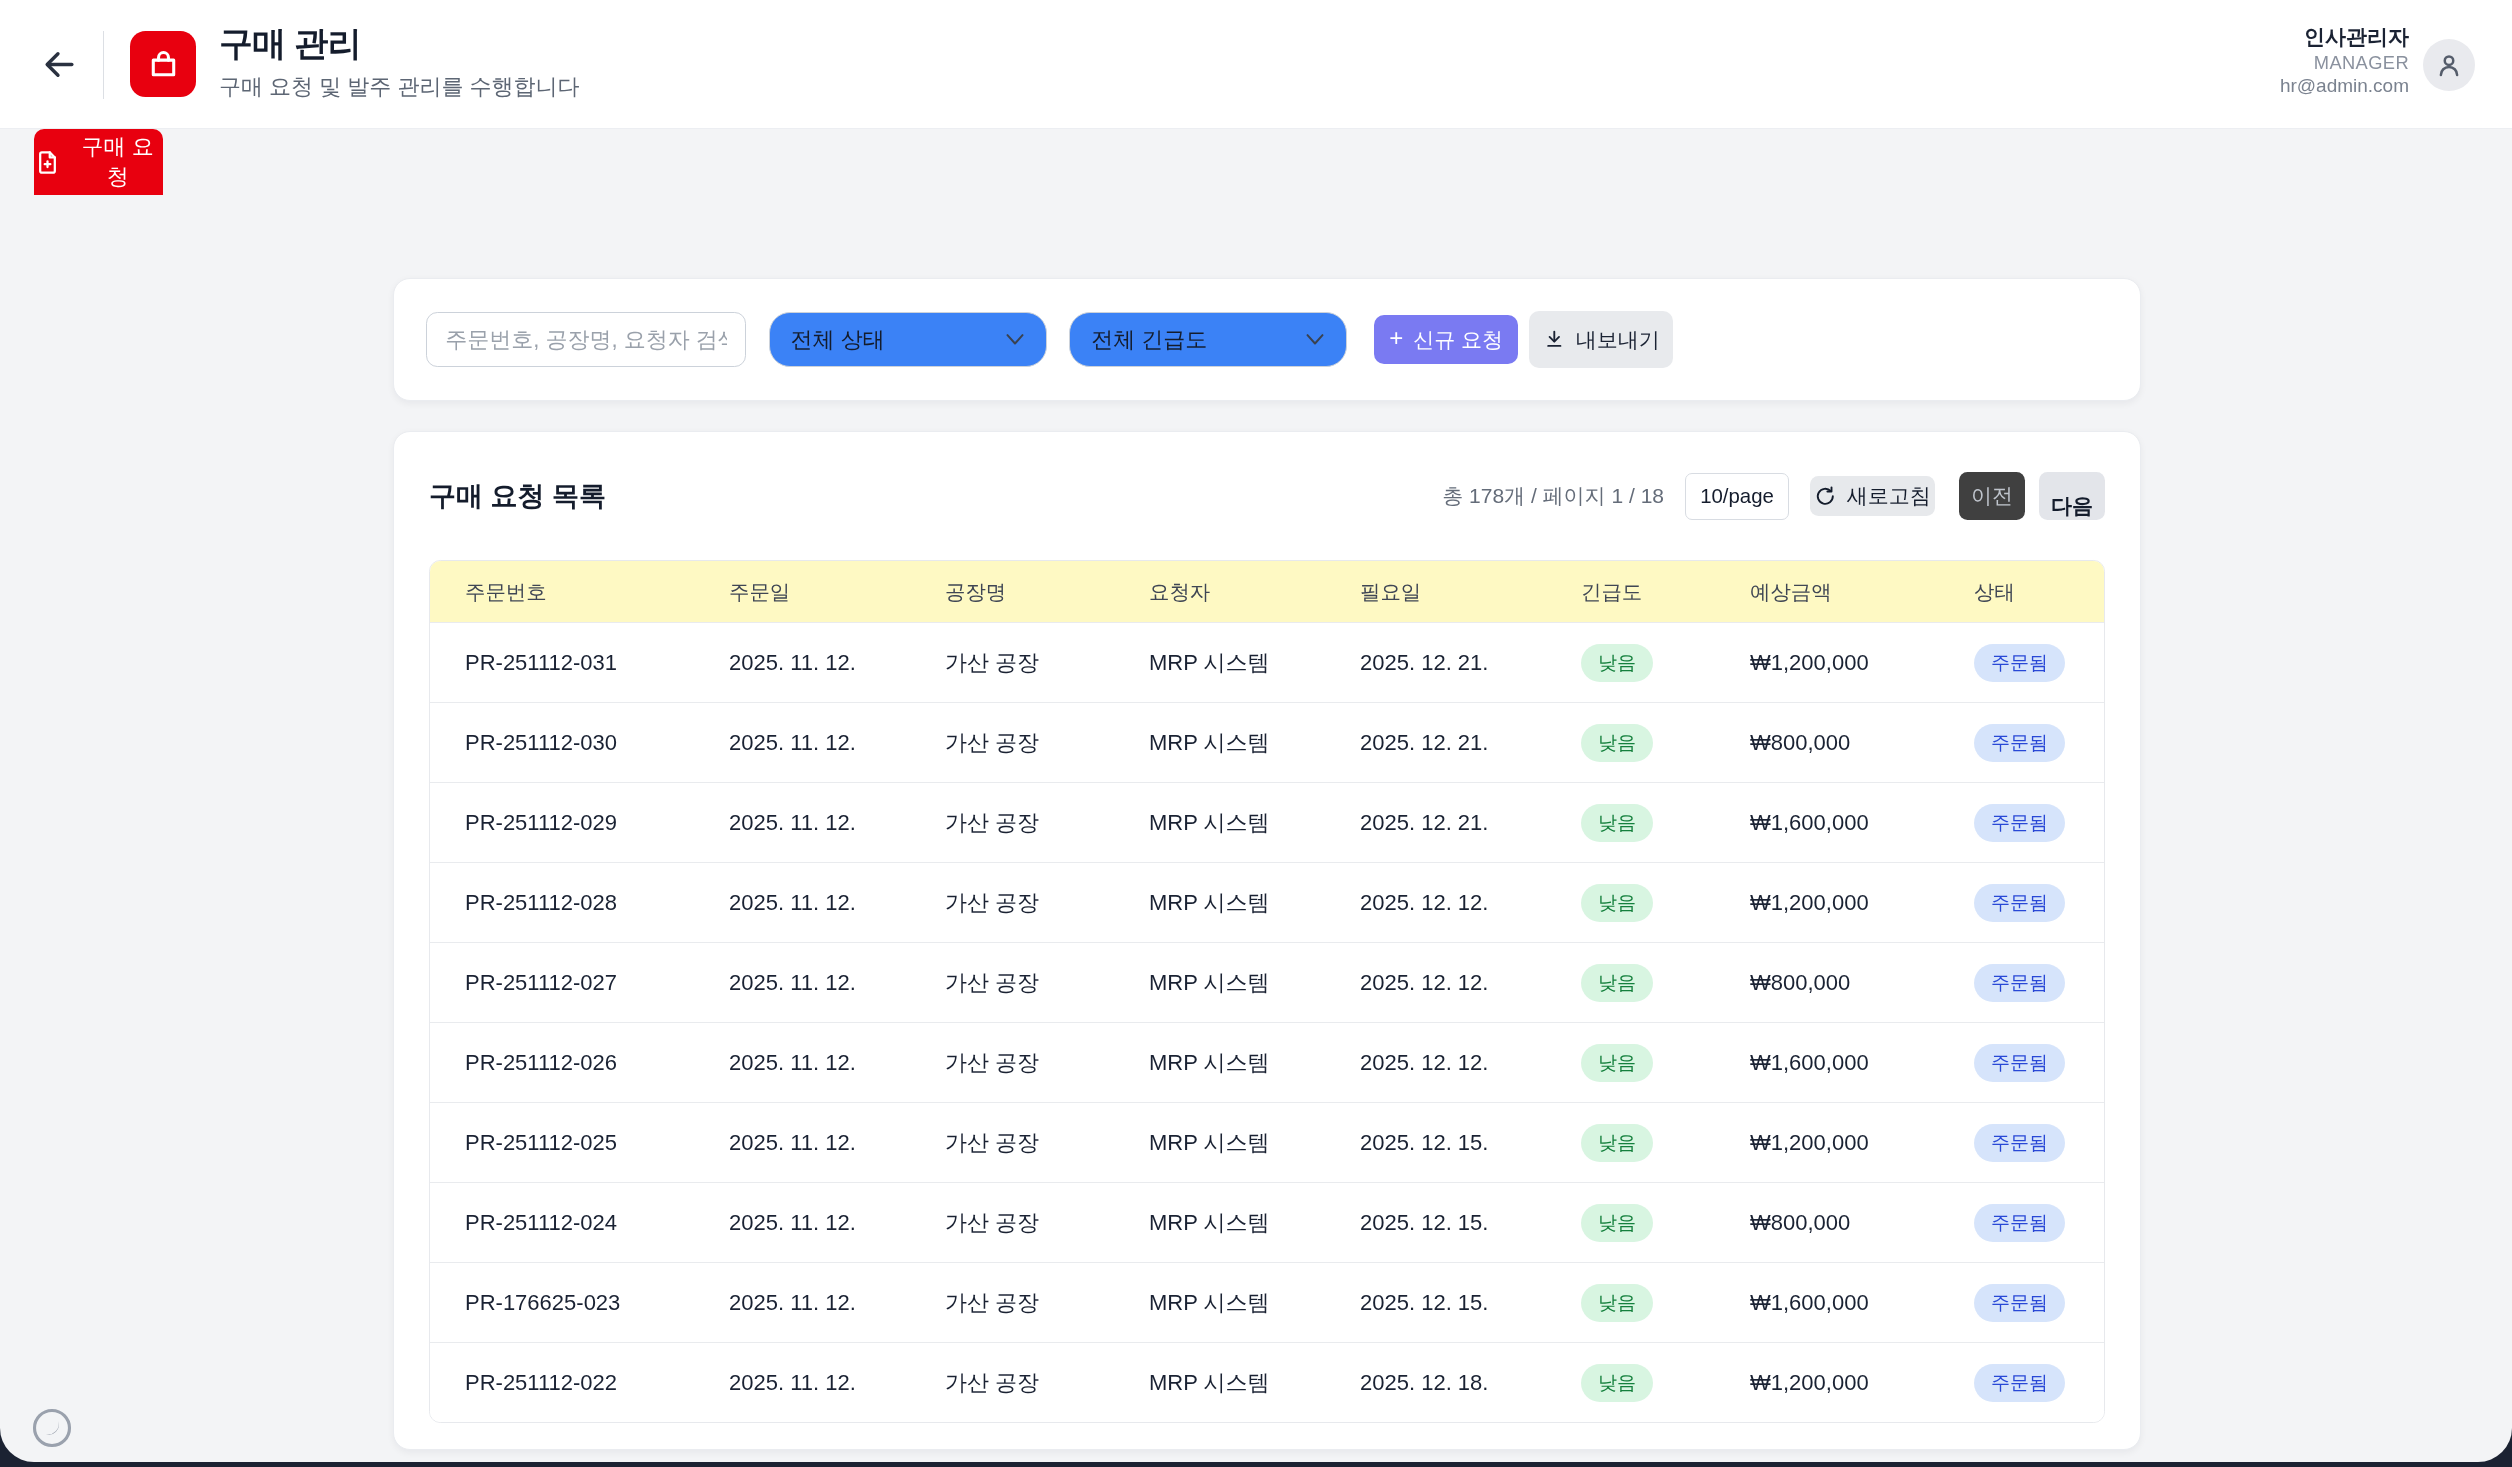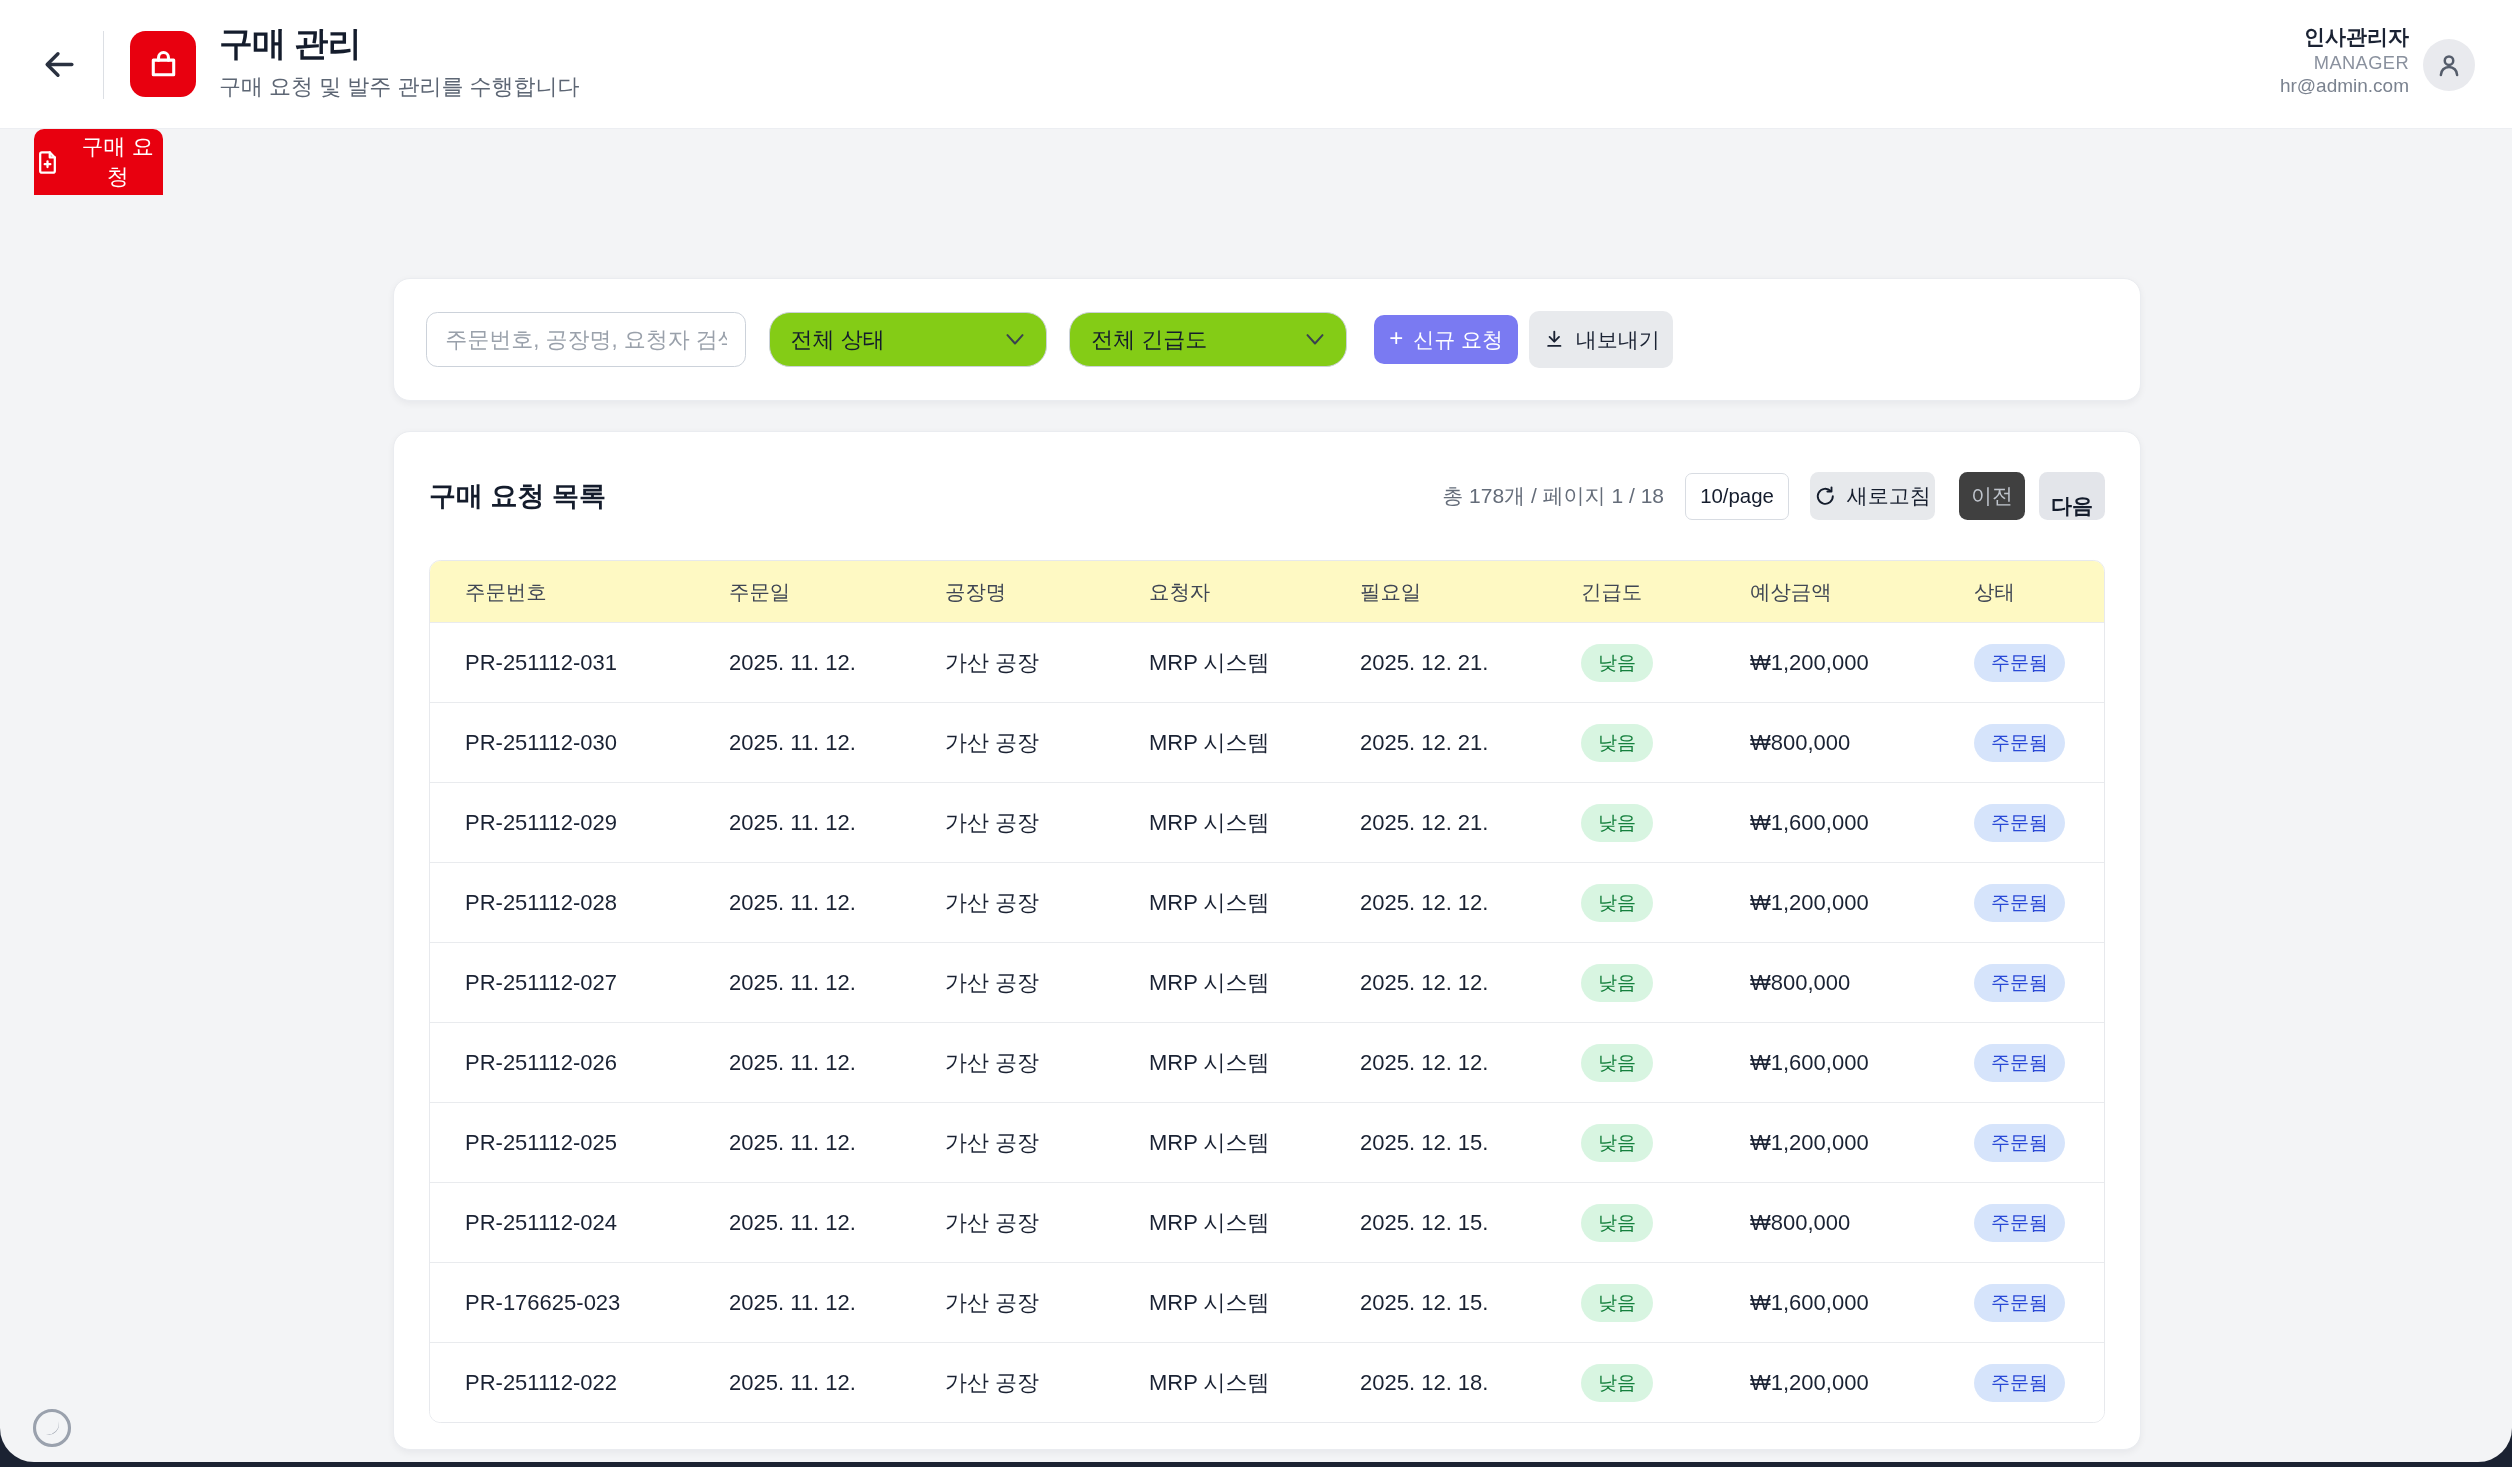--- a/index.html
+++ b/index.html
@@ -55,21 +55,21 @@
     border:1.4px solid #eaecf0; border-radius:17px;
     box-shadow:0 2.1px 7px rgba(16,24,40,0.05);
   }
   .filter-card { top:278px; height:123px; display:flex; align-items:center; padding:0 32px; }
   .search-input {
     width:320px; height:55px; border:1.4px solid #ccd2da; border-radius:11.3px;
     padding:0 18.3px; font-size:22px; font-family:inherit; color:#141c2c; background:#fff; outline:none;
   }
   .search-input::placeholder { color:#9aa1ab; }
   .select-box {
-    width:278px; height:55px; border:1.4px solid #ccd2da; border-radius:21px; background:#84cc16;
+    width:278px; height:55px; border:1.4px solid #ccd2da; border-radius:21px; background:#3b82f6;
     display:flex; align-items:center; justify-content:space-between; padding:0 21px;
     font-size:22px; color:#141c2c; cursor:pointer; margin-left:22.6px;
   }
   .btn { border:none; cursor:pointer; font-family:inherit; display:flex; align-items:center; justify-content:center; }
   .btn-new {
     margin-left:27px; width:144px; height:49px; border-radius:10px;
     background:var(--c-accent-purple,#7a7af2); color:#fff; font-size:21px; gap:10px;
   }
   .btn-new .plus { font-size:24px; font-weight:400; margin-top:-2.1px; }
   .btn-export {
@@ -79,21 +79,21 @@
   
   .list-card { top:431px; height:1019px; padding:0 35px; overflow:hidden; }
   .list-head { height:128px; display:flex; align-items:center; }
   .list-title { font-size:27px; font-weight:700; color:#141c2c; }
   .list-controls { margin-left:auto; display:flex; align-items:center; }
   .list-summary { font-size:21px; color:#646c79; margin-right:21px; }
   .pagesize-select {
     width:104px; height:47px; background:#fff; border:1.4px solid #d8dce2; border-radius:7px;
     display:flex; align-items:center; justify-content:center; font-size:20.4px; color:#141c2c; cursor:pointer;
   }
-  .btn-refresh { margin-left:21px; width:125px; height:48px; border-radius:8.5px; background:#e7e9ec; color:#141c2c; font-size:21px; gap:10px; }
+  .btn-refresh { margin-left:21px; width:125px; height:40px; border-radius:8.5px; background:#e7e9ec; color:#141c2c; font-size:21px; gap:10px; }
   .btn-prev { margin-left:24px; width:66px; height:48px; border-radius:8.5px; background:#404040; color:#bfc4cc; font-size:21px; }
   .btn-next { margin-left:14px; width:66px; height:48px; border-radius:8.5px; background:#e3e5ea; color:#141c2c; font-size:21px; font-weight:700;align-items:flex-end; }
   
   .table { border:1.4px solid #e7e9ed; border-radius:11.3px; overflow:hidden; background:#fff; }
   .thead-row, .trow {
     display:grid;
     grid-template-columns:264px 216px 204px 211px 221px 169px 224px 1fr;
     align-items:center; padding-left:35px;
   }
   .thead-row { height:61px; background:#fef9c3; }

